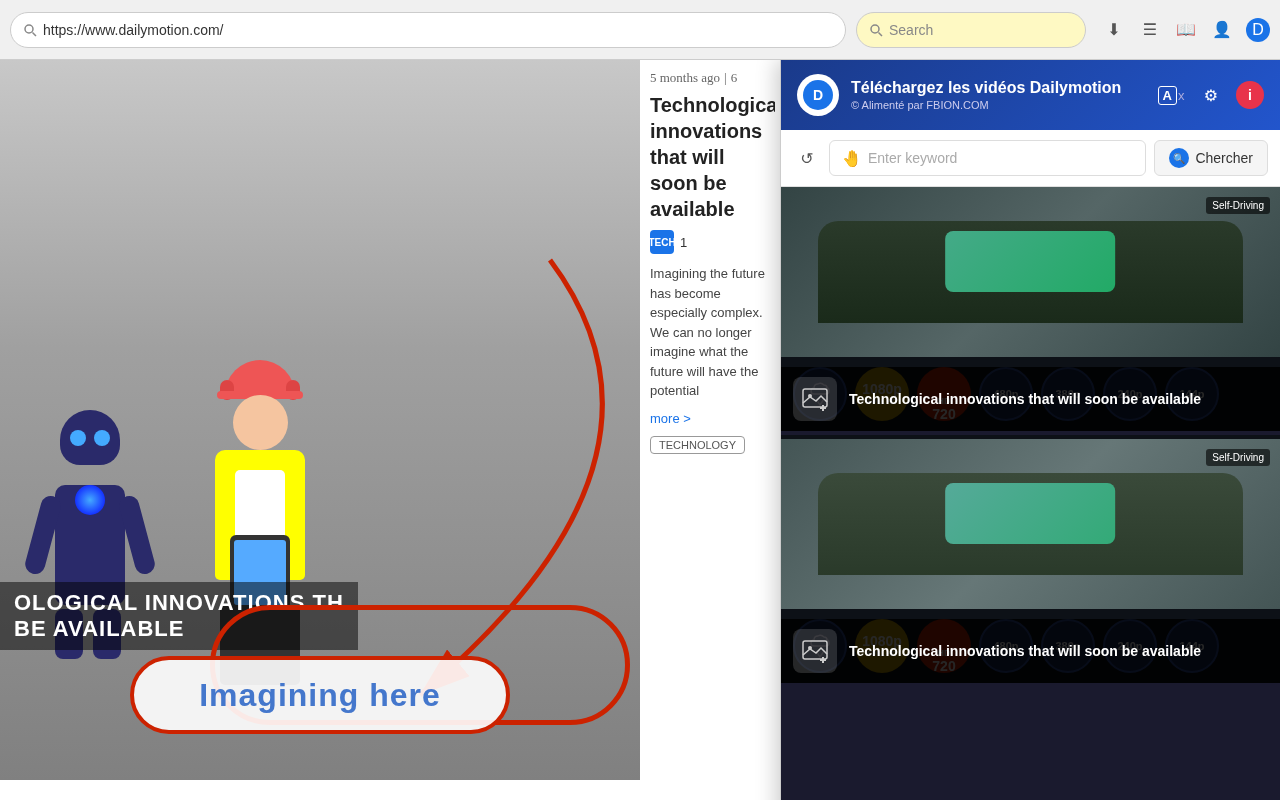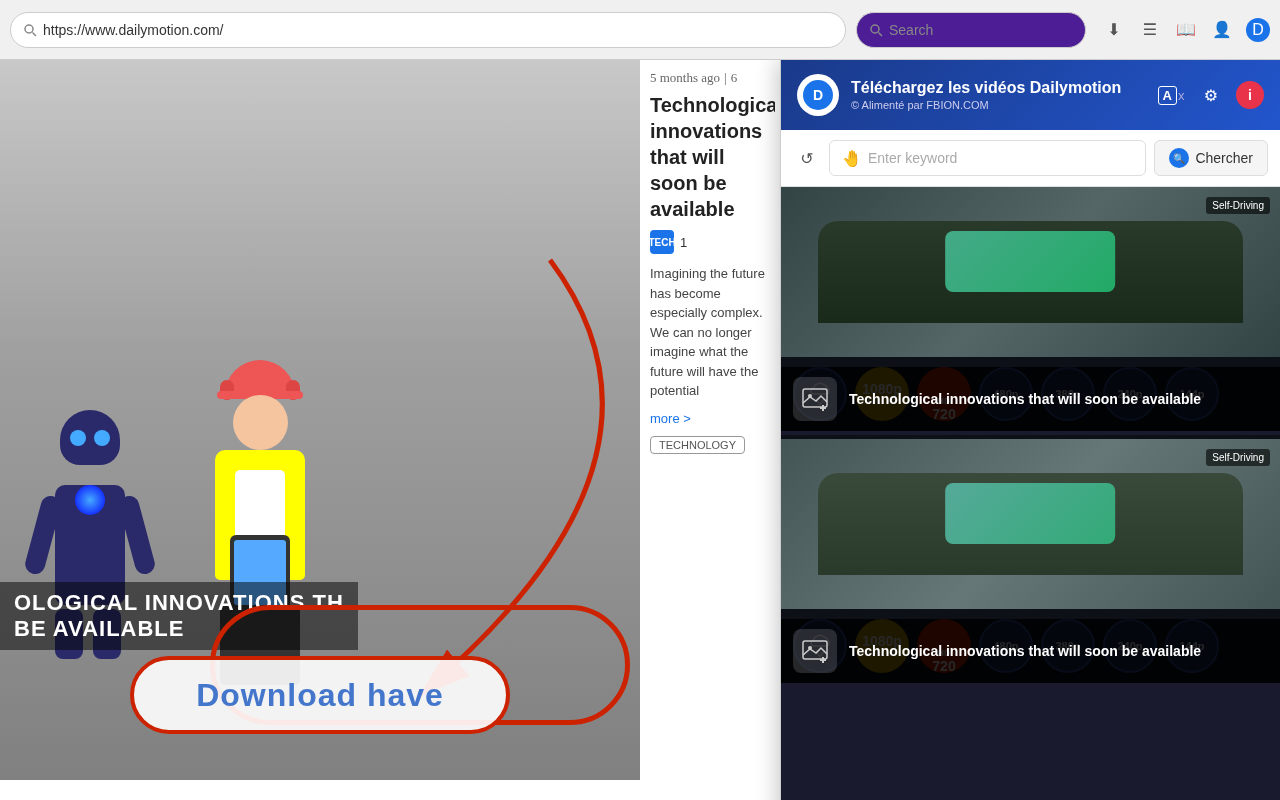--- a/index.html
+++ b/index.html
@@ -24,21 +24,21 @@
       display: flex;
       align-items: center;
       padding: 0 12px;
       gap: 6px;
       font-size: 14px;
       color: #333;
     }
     .search-bar-wrap {
       width: 230px;
       height: 36px;
-      background: #4c1d95;
+      background: #fef9c3;
       border: 1px solid #ccc;
       border-radius: 18px;
       display: flex;
       align-items: center;
       padding: 0 12px;
       gap: 6px;
       font-size: 14px;
       color: #888;
     }
     .browser-icons {
@@ -751,21 +751,21 @@
             <polygon points="0 0, 10 3.5, 0 7" fill="#cc2200"></polygon>
           </marker>
         </defs>
 
         <path d="M 550 200 Q 700 400 420 635" stroke="#cc2200" stroke-width="5" fill="none" marker-end="url(#arrowhead)"></path>
       </svg>
 
       <div class="download-overlay">
         <div class="red-circle"></div>
         <div class="download-ellipse">
-          <span class="download-text">Download have</span>
+          <span class="download-text">Imagining here</span>
         </div>
       </div>
     </div>
   </div>
 
   <div class="page-info">
     <div class="video-meta">
       <span>5 months ago</span>
       <span>|</span>
       <span>6</span>

